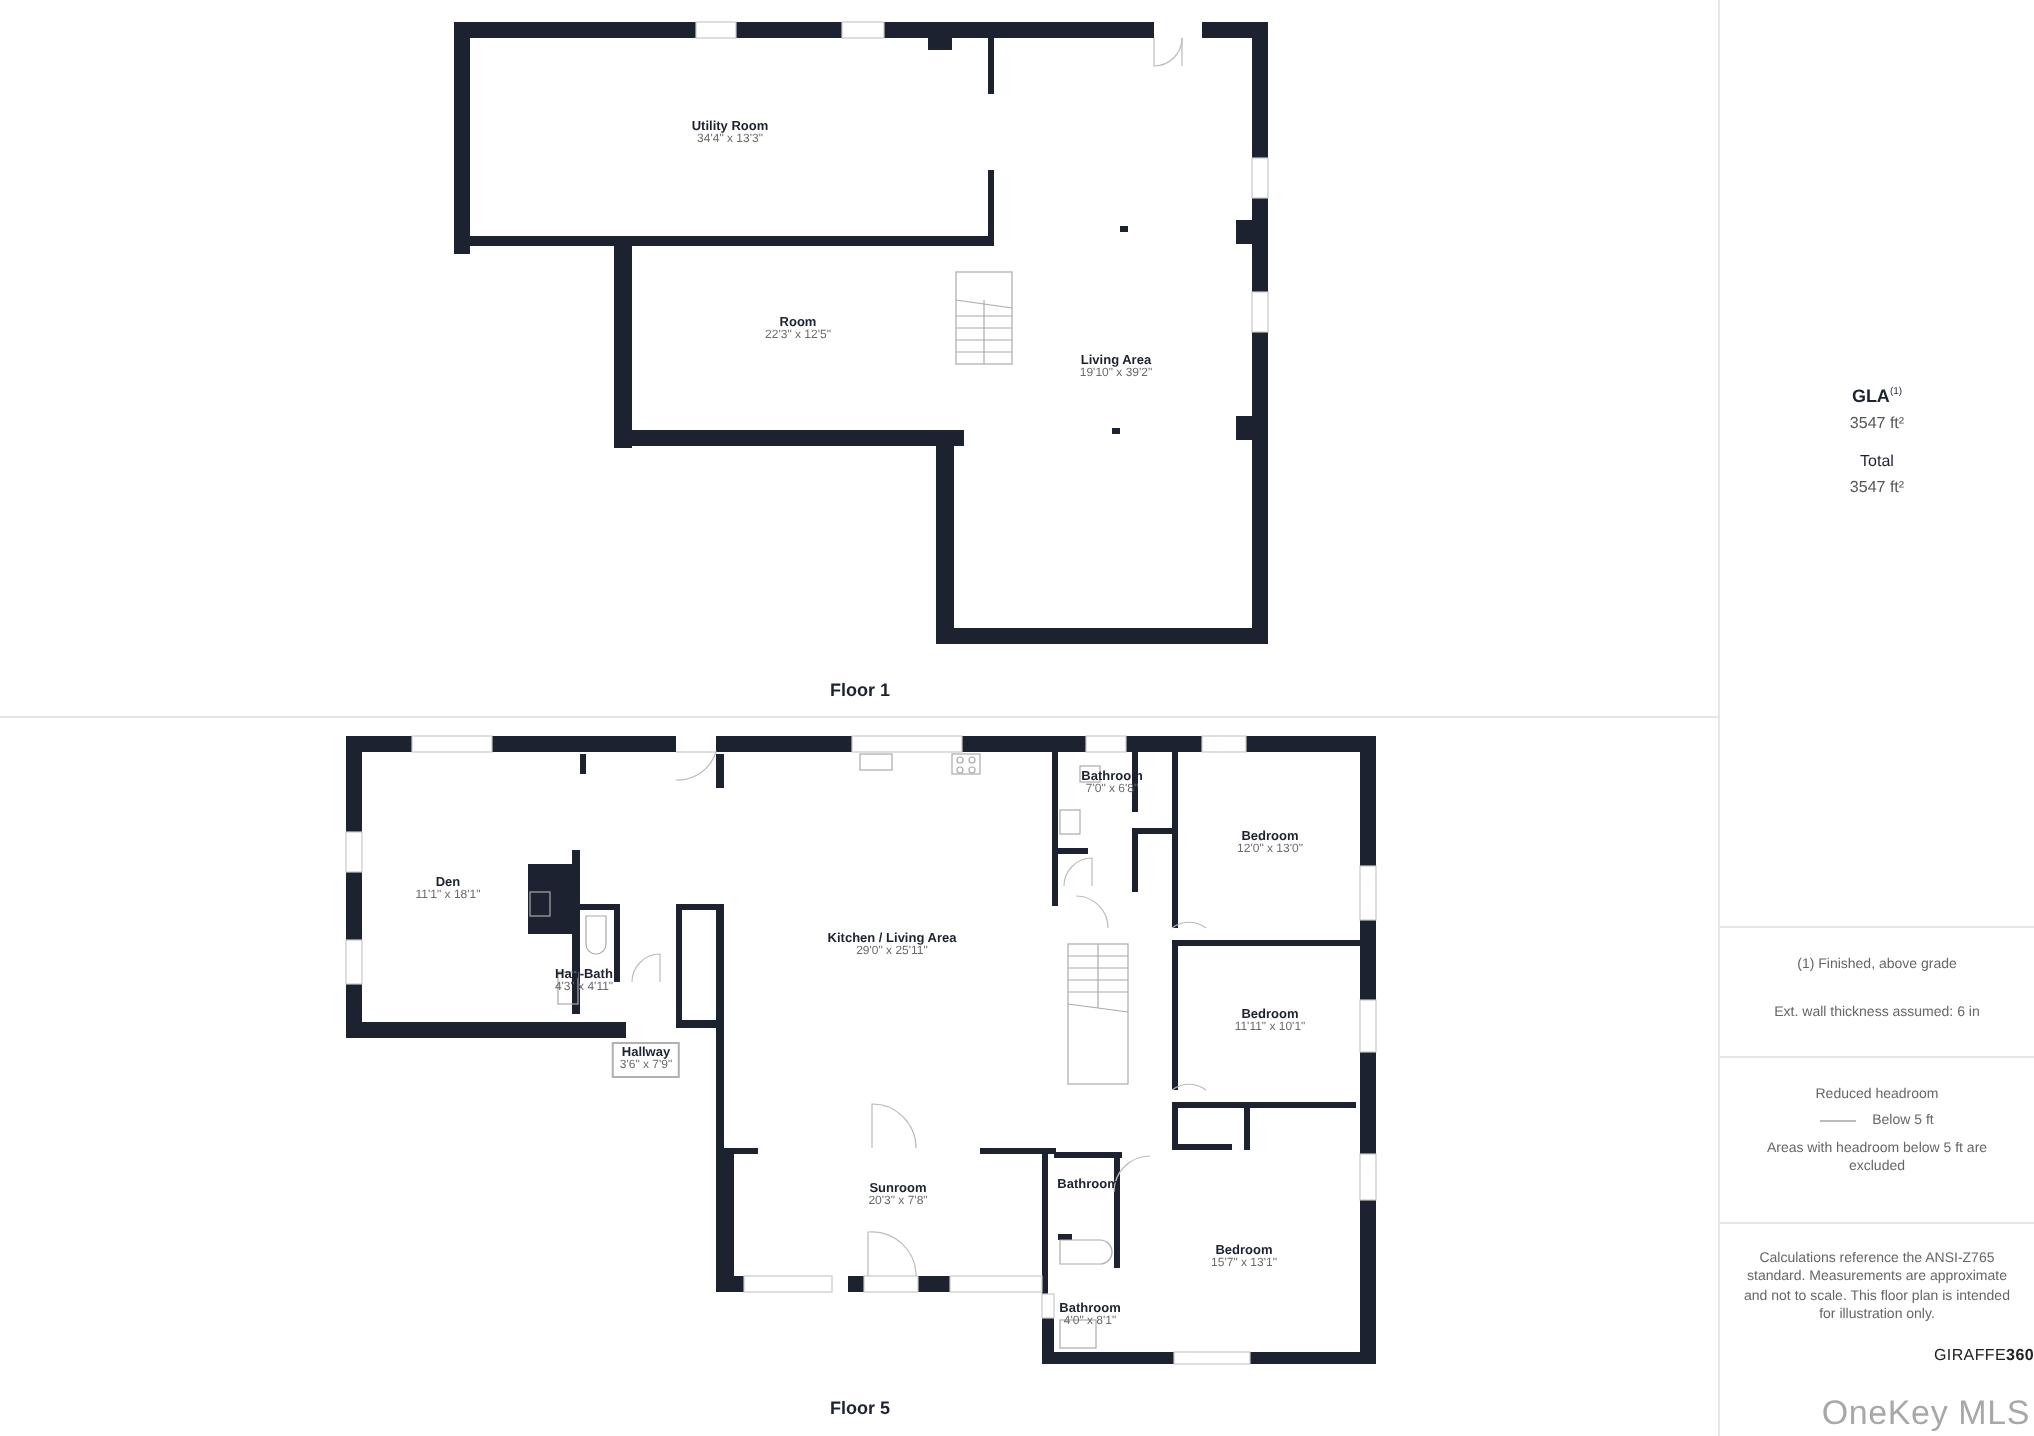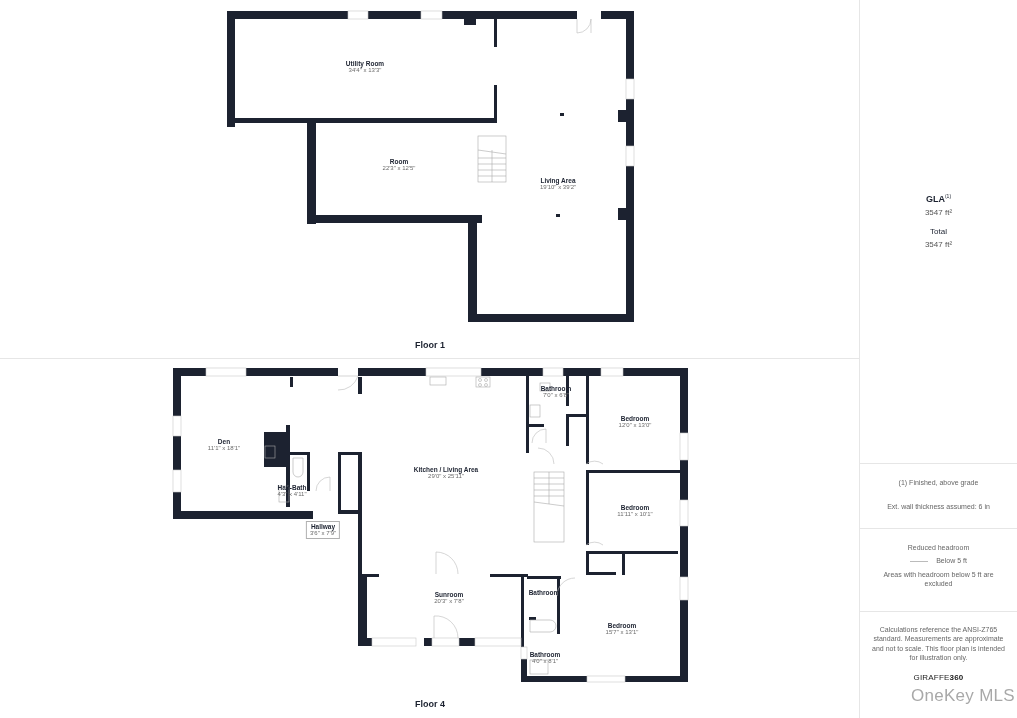--- a/index.html
+++ b/index.html
@@ -17,21 +17,21 @@
   .panel { position:absolute; left:860px; top:0; width:157px; height:718px; }
   .panel-section { position:absolute; left:0; width:157px; border-bottom:1px solid #e6e6e6; text-align:center; }
   .gla-title { font-size:9px; font-weight:bold; color:#1c2230; }
   .gla-title sup { font-size:5px; font-weight:normal; }
   .gla-val { font-size:8px; color:#555; margin-top:4px; }
   .total-title { font-size:8px; font-weight:normal; color:#1c2230; margin-top:10px; }
   .note { font-size:7px; color:#666; line-height:1.35; padding:0 12px; }
   .legend-line { display:inline-block; width:18px; height:1px; background:#bbb; vertical-align:middle; margin-right:8px; }
   .brand { font-size:8px; color:#222; letter-spacing:0.2px; }
   .brand b { font-weight:bold; }
-  .watermark { position:absolute; right:2px; bottom:12px; font-size:17px; color:#9a9a9a; opacity:0.85; letter-spacing:0.3px; }
+  .watermark { position:absolute; right:2px; bottom:1px; font-size:17px; color:#9a9a9a; opacity:0.85; letter-spacing:0.3px; }
 </style>
 </head>
 <body>
 
 <div class="plan-area">
   <svg width="860" height="718" viewBox="0 0 860 718">
     <g fill="#1c2230">
 
       <rect x="227" y="11" width="8" height="116"></rect>
       <rect x="227" y="11" width="121" height="8"></rect>
@@ -236,21 +236,21 @@
     <div class="room-name">Bathroom</div>
   </div>
   <div class="room-label" style="left:622px; top:622px;">
     <div class="room-name">Bedroom</div>
     <div class="room-dim">15'7" x 13'1"</div>
   </div>
   <div class="room-label" style="left:545px; top:651px;">
     <div class="room-name">Bathroom</div>
     <div class="room-dim">4'0" x 8'1"</div>
   </div>
-  <div class="floor-label" style="left:430px; top:699px;">Floor 4</div>
+  <div class="floor-label" style="left:430px; top:699px;">Floor 5</div>
 </div>
 
 <div class="divider-v"></div>
 
 <div class="panel">
   <div class="panel-section" style="top:0; height:463px;">
     <div style="position:absolute; top:193px; width:157px;">
       <div class="gla-title"><span>GLA</span><sup>(1)</sup></div>
       <div class="gla-val">3547 ft²</div>
       <div class="total-title">Total</div>
@@ -261,17 +261,17 @@
     <div class="note" style="margin-top:14px;">(1) Finished, above grade</div>
     <div class="note" style="margin-top:15px;">Ext. wall thickness assumed: 6 in</div>
   </div>
   <div class="panel-section" style="top:529px; height:82px;">
     <div class="note" style="margin-top:14px;">Reduced headroom</div>
     <div class="note" style="margin-top:4px;"><span class="legend-line"></span><span>Below 5 ft</span></div>
     <div class="note" style="margin-top:4px;">Areas with headroom below 5 ft are excluded</div>
   </div>
   <div style="position:absolute; top:625px; left:0; width:157px; text-align:center;">
     <div class="note">Calculations reference the ANSI-Z765 standard. Measurements are approximate and not to scale. This floor plan is intended for illustration only.</div>
-    <div class="brand" style="margin-top:10px;"><span>GIRAFFE</span><b>360</b></div>
+    <div class="brand" style="margin-top:10px;text-align:right;"><span>GIRAFFE</span><b>360</b></div>
   </div>
 </div>
 
 <div class="watermark">OneKey MLS</div>
 
 </body></html>

